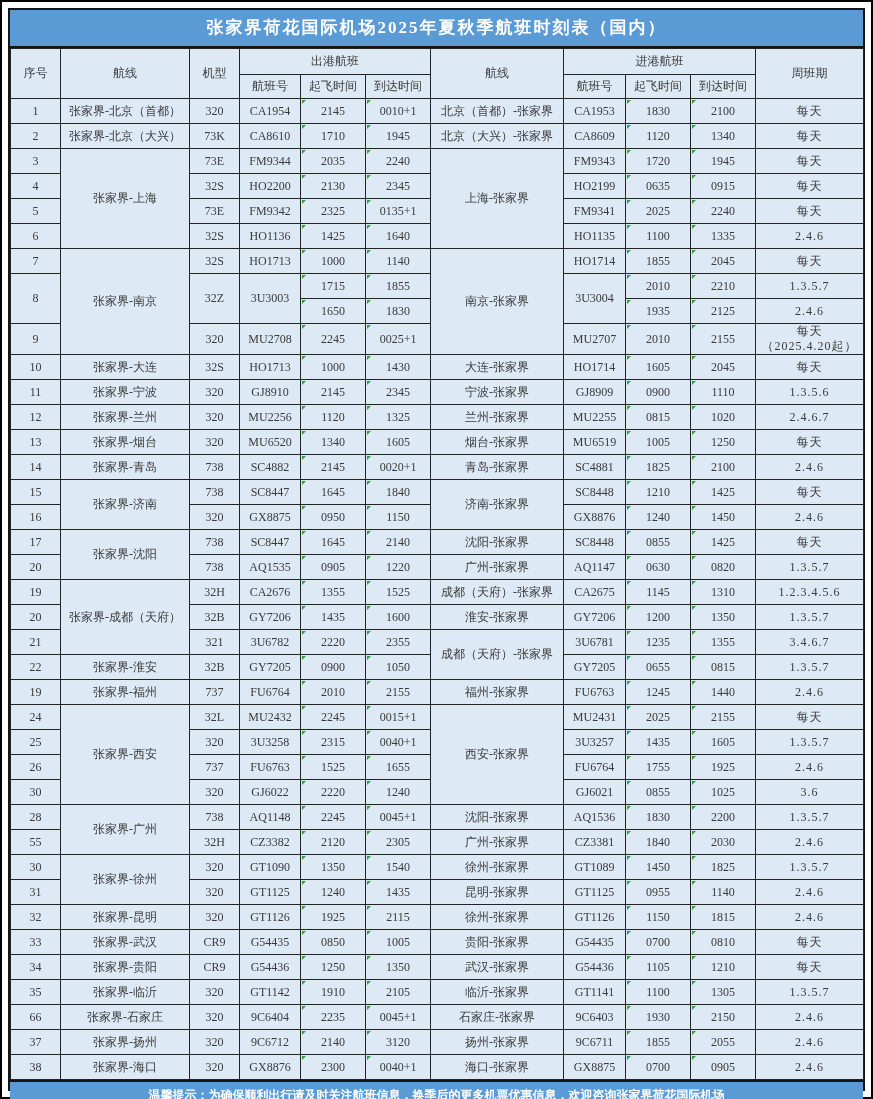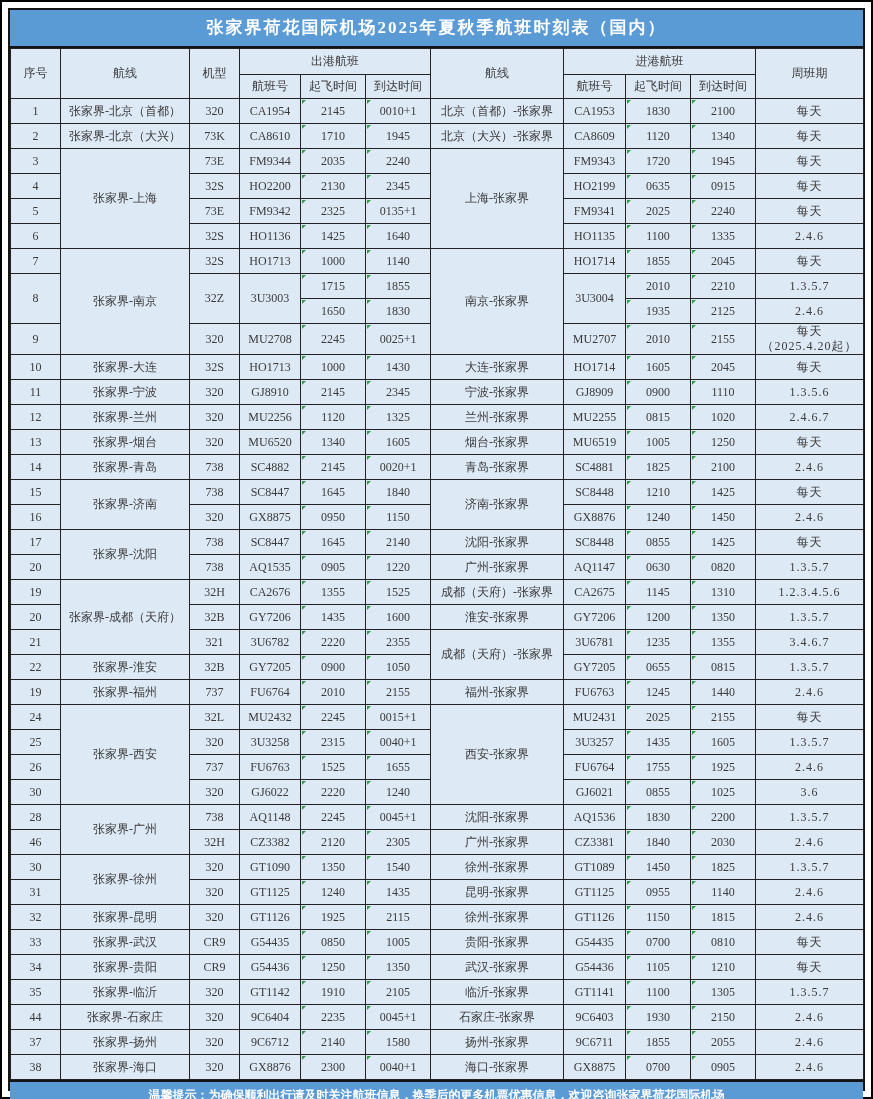--- a/index.html
+++ b/index.html
@@ -407,21 +407,21 @@
             <td class="c-fno">AQ1148</td>
             <td class="c-time">2245</td>
             <td class="c-time">0045+1</td>
             <td class="c-route">沈阳-张家界</td>
             <td class="c-fno">AQ1536</td>
             <td class="c-time">1830</td>
             <td class="c-time">2200</td>
             <td class="c-weekly">1.3.5.7</td>
           </tr>
           <tr>
-            <td class="c-seq">46</td>
+            <td class="c-seq">55</td>
             <td class="c-ac">32H</td>
             <td class="c-fno">CZ3382</td>
             <td class="c-time">2120</td>
             <td class="c-time">2305</td>
             <td class="c-route">广州-张家界</td>
             <td class="c-fno">CZ3381</td>
             <td class="c-time">1840</td>
             <td class="c-time">2030</td>
             <td class="c-weekly">2.4.6</td>
           </tr>
@@ -496,39 +496,39 @@
             <td class="c-fno">GT1142</td>
             <td class="c-time">1910</td>
             <td class="c-time">2105</td>
             <td class="c-route">临沂-张家界</td>
             <td class="c-fno">GT1141</td>
             <td class="c-time">1100</td>
             <td class="c-time">1305</td>
             <td class="c-weekly">1.3.5.7</td>
           </tr>
           <tr>
-            <td class="c-seq">44</td>
+            <td class="c-seq">66</td>
             <td class="c-route">张家界-石家庄</td>
             <td class="c-ac">320</td>
             <td class="c-fno">9C6404</td>
             <td class="c-time">2235</td>
             <td class="c-time">0045+1</td>
             <td class="c-route">石家庄-张家界</td>
             <td class="c-fno">9C6403</td>
             <td class="c-time">1930</td>
             <td class="c-time">2150</td>
             <td class="c-weekly">2.4.6</td>
           </tr>
           <tr>
             <td class="c-seq">37</td>
             <td class="c-route">张家界-扬州</td>
             <td class="c-ac">320</td>
             <td class="c-fno">9C6712</td>
             <td class="c-time">2140</td>
-            <td class="c-time">1580</td>
+            <td class="c-time">3120</td>
             <td class="c-route">扬州-张家界</td>
             <td class="c-fno">9C6711</td>
             <td class="c-time">1855</td>
             <td class="c-time">2055</td>
             <td class="c-weekly">2.4.6</td>
           </tr>
           <tr>
             <td class="c-seq">38</td>
             <td class="c-route">张家界-海口</td>
             <td class="c-ac">320</td>

